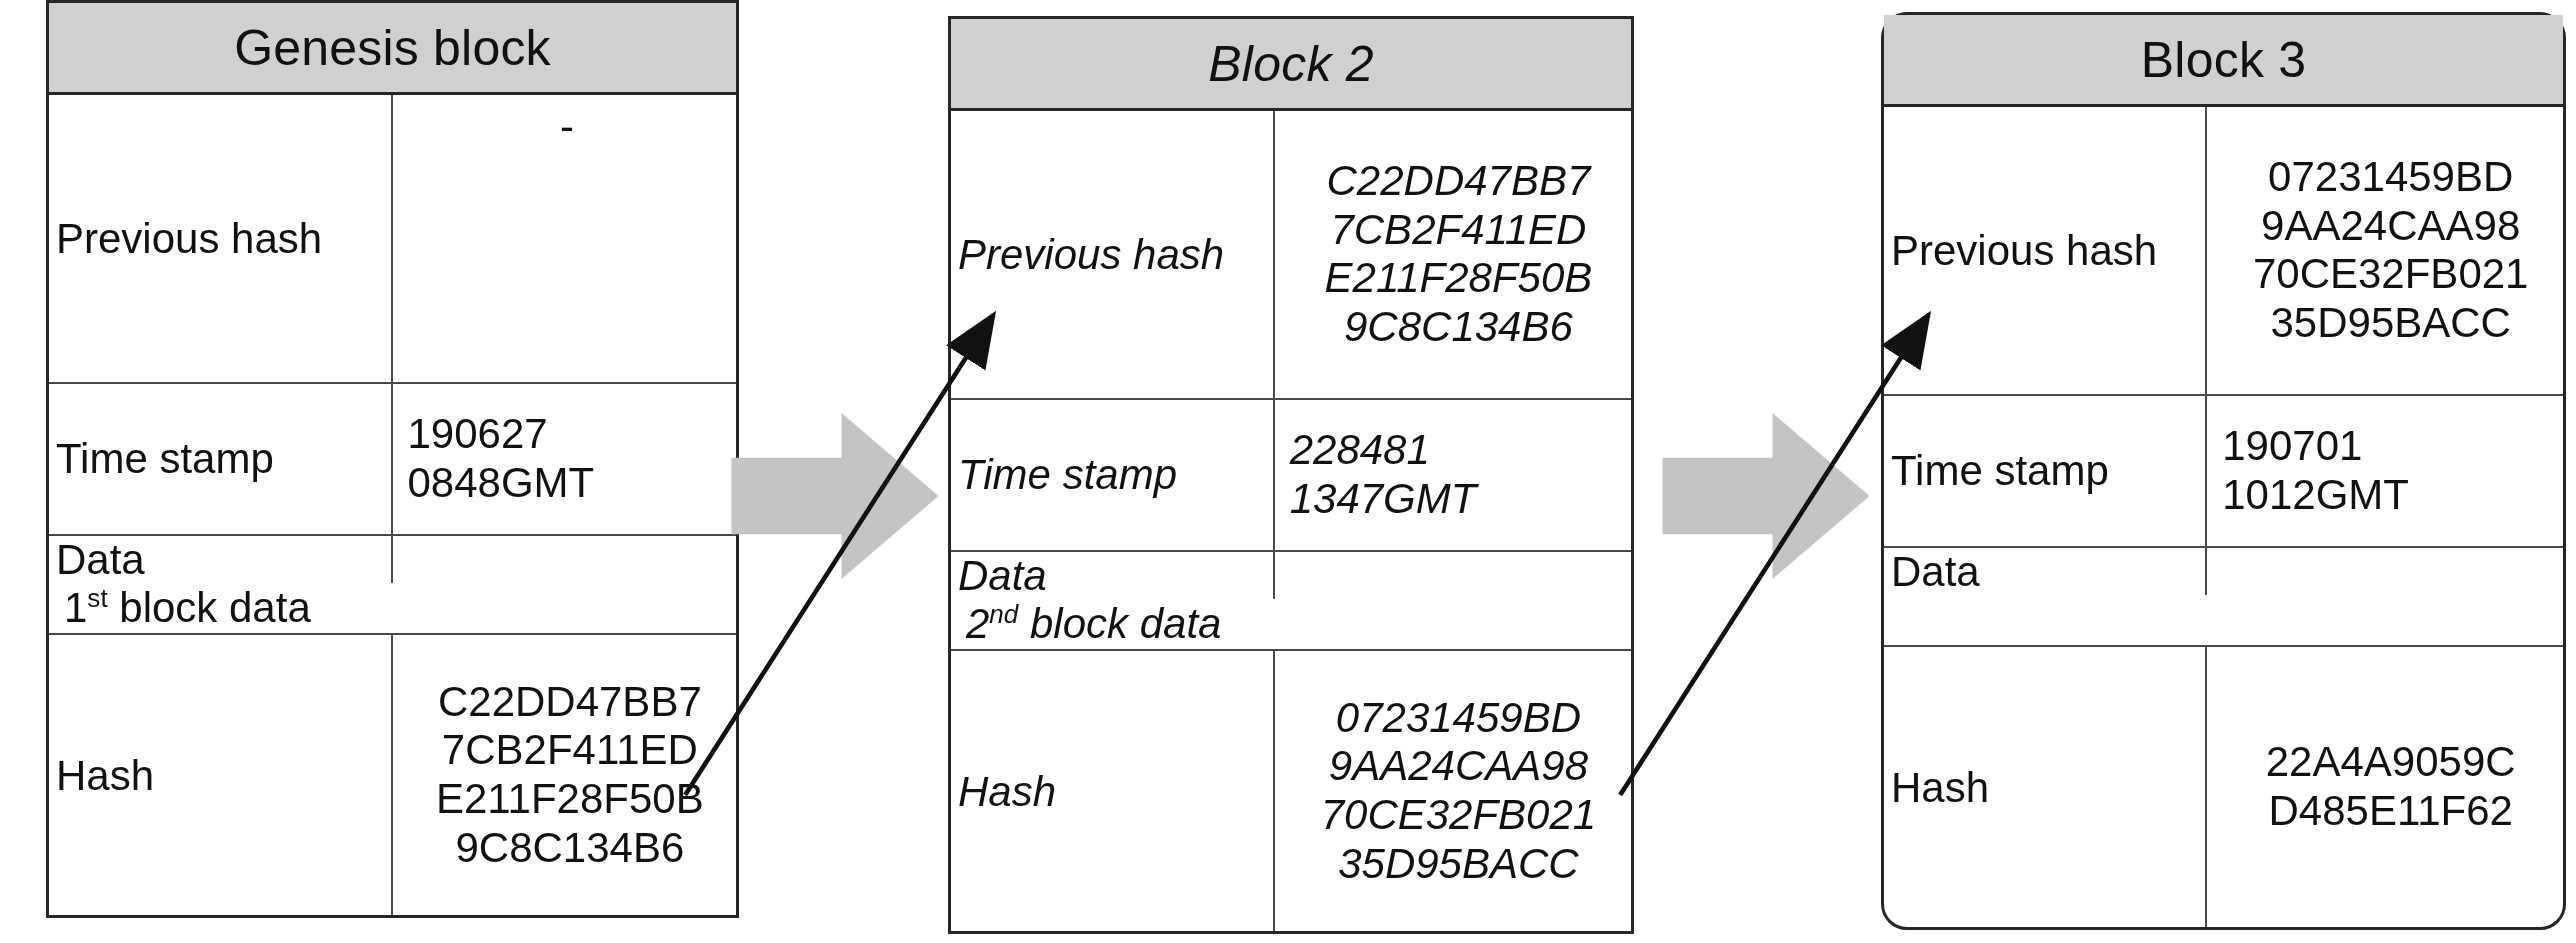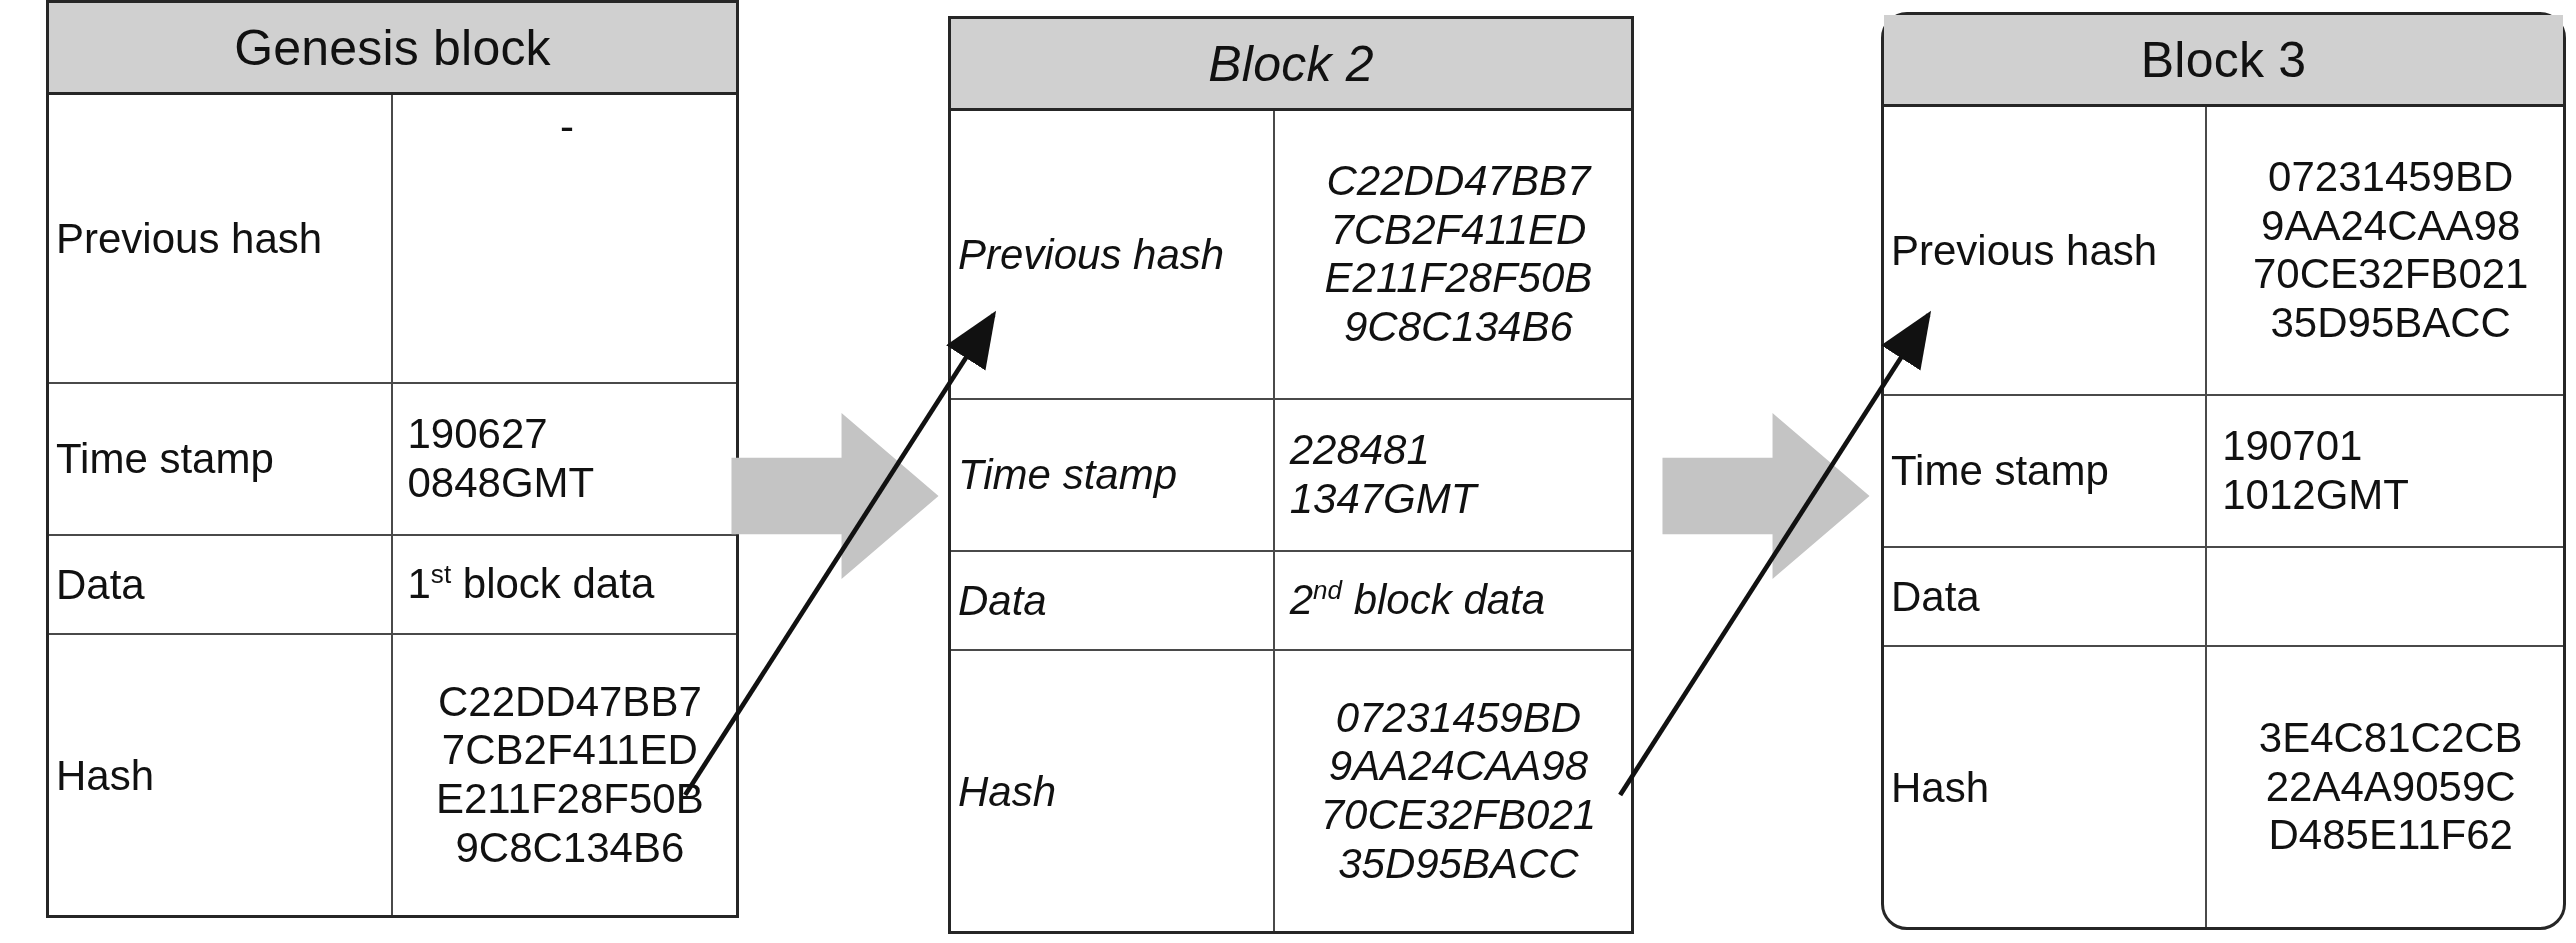--- a/index.html
+++ b/index.html
@@ -56,21 +56,21 @@
   .row {
     box-sizing: border-box;
     display: flex;
     border-bottom: 2.8px solid #4a4a4a;
     min-height: 0;
   }
   .row:last-child { border-bottom: none; }
 
   .row-prevhash  { height: 295px; }
   .row-timestamp { height: 156px; }
-  .row-data      { height: 101px;  }
+  .row-data      { height: 101px; flex-direction: column;  }
   .row-hash      { height: 286px; }
 
   .cell-label {
     box-sizing: border-box;
     width: 50.0%;
     border-right: 2.8px solid #4a4a4a;
     display: flex;
     align-items: center;
     padding-left: 7px;
     font-size: 42px;
@@ -238,21 +238,20 @@
         </div>
       </div>
 
       <div class="row row-data">
         <div class="cell-label">Data</div>
       </div>
 
       <div class="row row-hash">
         <div class="cell-label">Hash</div>
         <div class="cell-value hashval">
-          <span class="ln">3E4C81C2CB</span>
           <span class="ln">22A4A9059C</span>
           <span class="ln">D485E11F62</span>
         </div>
       </div>
 
     </div>
   </div>
 
   <svg class="grey-arrow" id="grey-arrow-0" viewBox="0 0 222 178">
     <polygon points="0,48 118,48 118,0 222,89 118,178 118,130 0,130" fill="#c4c4c4"></polygon>

